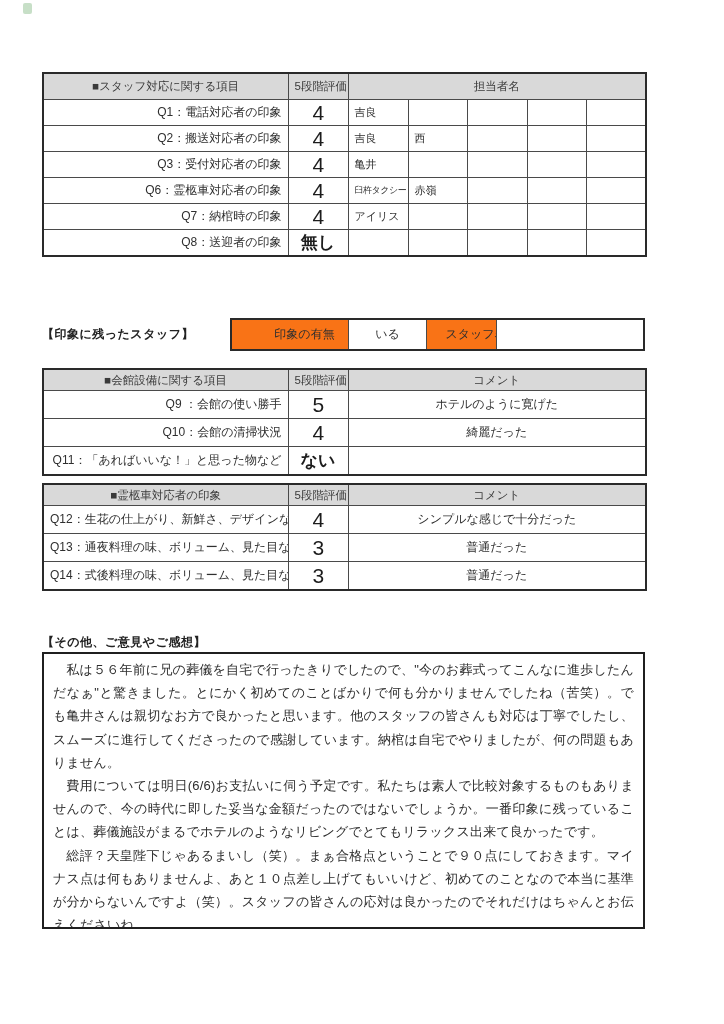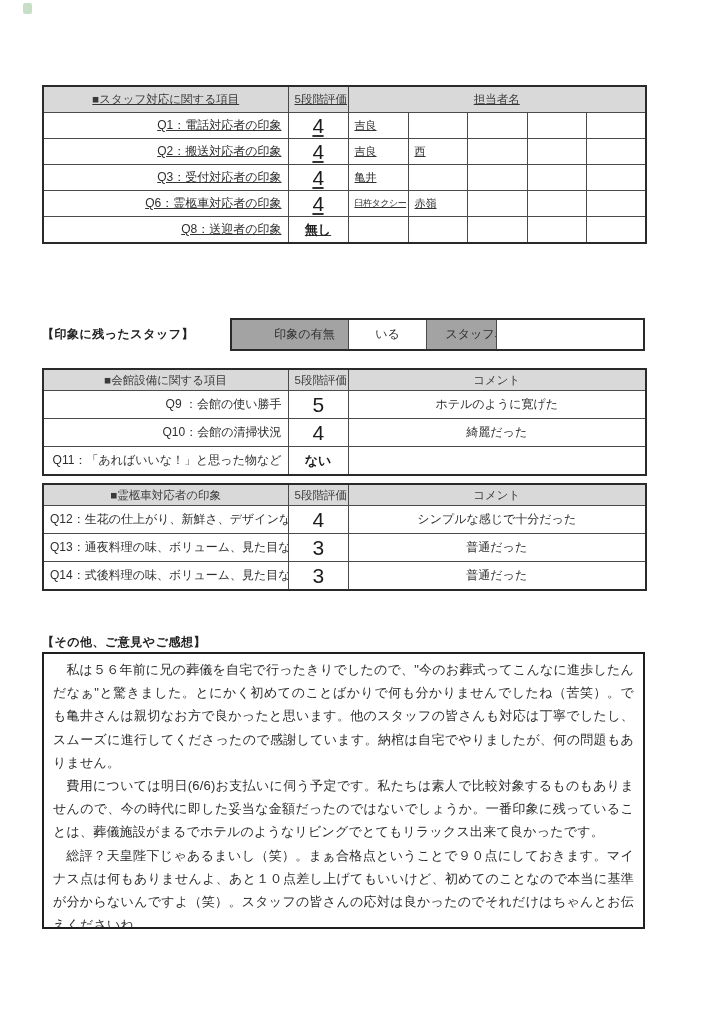--- a/index.html
+++ b/index.html
@@ -49,21 +49,21 @@
   }
   td.rating {
     text-align: center;
     font-size: 21px;
     color: #1c1c1c;
     border-left: 2px solid #2a2a2a;
     border-right: 2px solid #2a2a2a;
     padding: 0 1px;
     letter-spacing: -0.5px;
   }
-  td.rating.word { font-size: 13px; font-weight: bold; letter-spacing: 0; }
+  td.rating.word { font-size: 17px; font-weight: bold; letter-spacing: 0; }
   td.cell-name {
     font-size: 11px;
     color: #2f2f2f;
     padding: 0 3px;
   }
   td.cell-name.long { font-size: 9px; letter-spacing: -0.5px; }
   td.comment {
     font-size: 12px;
     color: #2f2f2f;
     text-align: center;
@@ -88,21 +88,21 @@
     box-sizing: border-box;
   }
   .mem-cell {
     display: flex; align-items: center; justify-content: center;
     font-size: 12px; color: #2f2f2f;
     border-right: 1px solid #4a4a4a;
     box-sizing: border-box;
     overflow: hidden; white-space: nowrap;
   }
   .mem-cell:last-child { border-right: none; margin-top: 36px; }
-  .mem-cell.gray { background: #a3a3a3; padding-left: 29px; }
+  .mem-cell.gray { background: #f97316; padding-left: 29px; }
   .mem-presence-label { width: 117px; }
   .mem-presence-value { width: 78px; }
   .mem-name-label { width: 70px; text-align: right; }
   .mem-name-value { flex: 1; }
 
   .comments-box {
     position: absolute;
     left: 42px; top: 652px;
     width: 603px; height: 277px;
     border: 2px solid #1f1f1f;
@@ -119,21 +119,21 @@
     letter-spacing: 0.2px;
   }
 </style>
 </head>
 <body>
 
 <div class="page">
 
   <div class="artifact-green"></div>
 
-  <table class="tbl" id="t1" style="left:42px; top:85px;text-decoration:underline;">
+  <table class="tbl" id="t1" style="left:42px; top:72px;">
     <colgroup>
       <col style="width:245px">
         <col style="width:60px">
       <col style="width:60px">
         <col style="width:59px">
         <col style="width:60px">
         <col style="width:59px">
         <col style="width:60px">
     </colgroup>
     <tbody>
@@ -167,20 +167,29 @@
       <td class="cell-name"></td>
       <td class="cell-name"></td>
       <td class="cell-name"></td>
       <td class="cell-name"></td>
     </tr>
     <tr>
       <td class="q">Q6：霊柩車対応者の印象</td>
       <td class="rating">4</td>
       <td class="cell-name long">臼杵タクシー</td>
       <td class="cell-name">赤嶺</td>
+      <td class="cell-name"></td>
+      <td class="cell-name"></td>
+      <td class="cell-name"></td>
+    </tr>
+    <tr>
+      <td class="q">Q7：納棺時の印象</td>
+      <td class="rating">4</td>
+      <td class="cell-name">アイリス</td>
+      <td class="cell-name"></td>
       <td class="cell-name"></td>
       <td class="cell-name"></td>
       <td class="cell-name"></td>
     </tr>
     <tr>
       <td class="q">Q8：送迎者の印象</td>
       <td class="rating word">無し</td>
       <td class="cell-name"></td>
       <td class="cell-name"></td>
       <td class="cell-name"></td>

